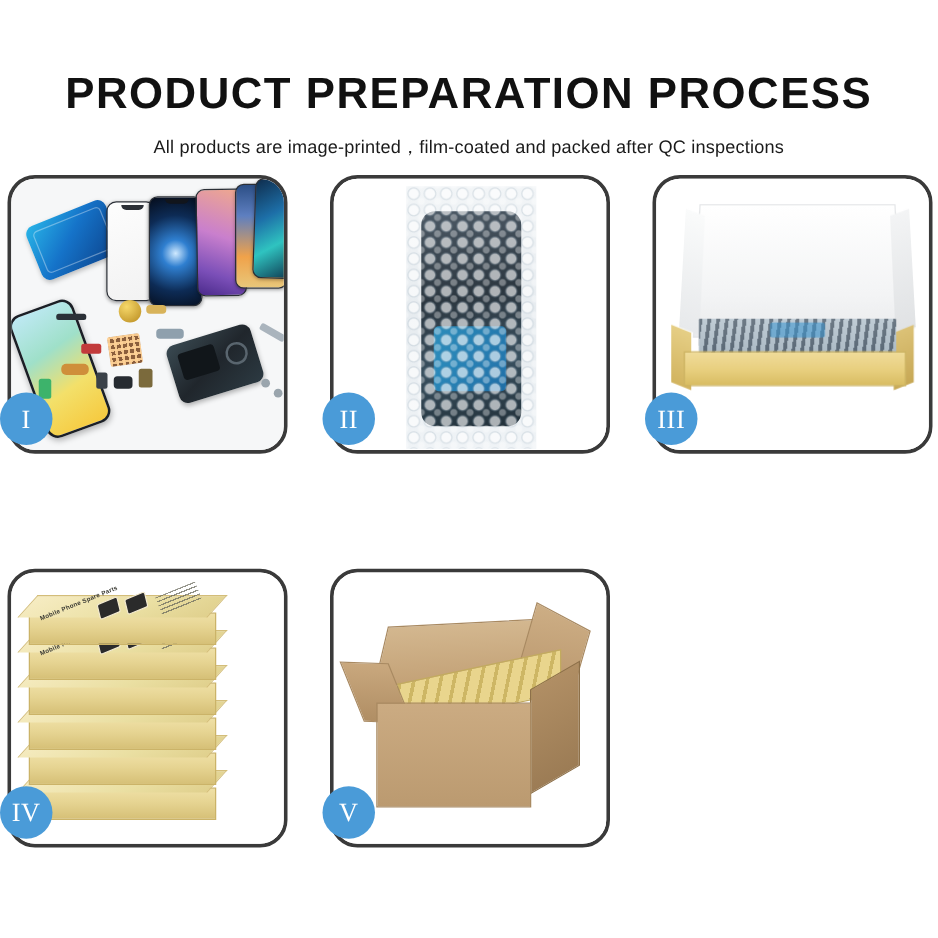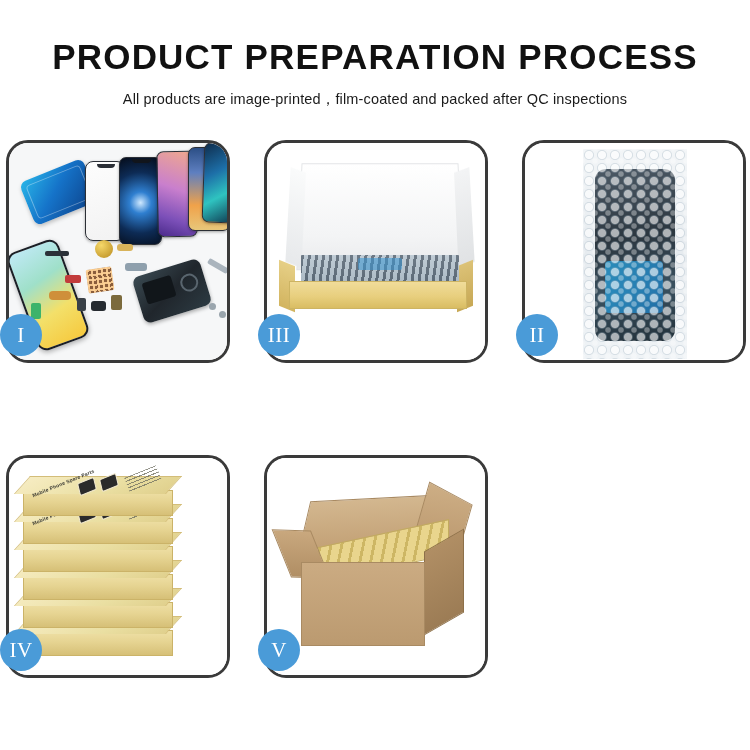--- a/index.html
+++ b/index.html
@@ -20,21 +20,21 @@
   }
 
   
   .header { position: absolute; top: 0; left: 0; width: 750px; text-align: center; }
 
   .title {
     font-size: 35px;
     font-weight: bold;
     letter-spacing: 1.2px;
     color: #111111;
-    margin-top: 38px;
+    margin-top: 56px;
     line-height: 1.1;
     white-space: nowrap;
   }
 
   .subtitle {
     font-size: 14.5px;
     color: #1a1a1a;
     margin-top: 13px;
     letter-spacing: 0.15px;
     white-space: nowrap;
@@ -354,38 +354,38 @@
         <div class="part pt8"></div>
         <div class="part pt9"></div>
         <div class="part pt10"></div>
         <div class="part pt11"></div>
         <div class="part pt12"></div>
       </div>
       <div class="badge">I</div>
     </div>
 
     <div class="panel">
+      <div class="panel-inner p2">
+        <div class="wrap-sheet">
+          <div class="phone-dark"></div>
+          <div class="bubbles"></div>
+        </div>
+      </div>
+      <div class="badge">II</div>
+    </div>
+
+    <div class="panel">
       <div class="panel-inner p3">
         <div class="b3-lid"></div>
         <div class="b3-side-l"></div>
         <div class="b3-side-r"></div>
         <div class="b3-inner"></div>
         <div class="b3-front"></div>
       </div>
       <div class="badge">III</div>
-    </div>
-
-    <div class="panel">
-      <div class="panel-inner p2">
-        <div class="wrap-sheet">
-          <div class="phone-dark"></div>
-          <div class="bubbles"></div>
-        </div>
-      </div>
-      <div class="badge">II</div>
     </div>
 
     <div class="panel">
       <div class="panel-inner p4">
         <div class="stack">
           <div class="sbox" style="left:0px; top:148px;">
               <div class="top"></div>
             </div>
           <div class="sbox" style="left:0px; top:120px;">
               <div class="top"></div>

